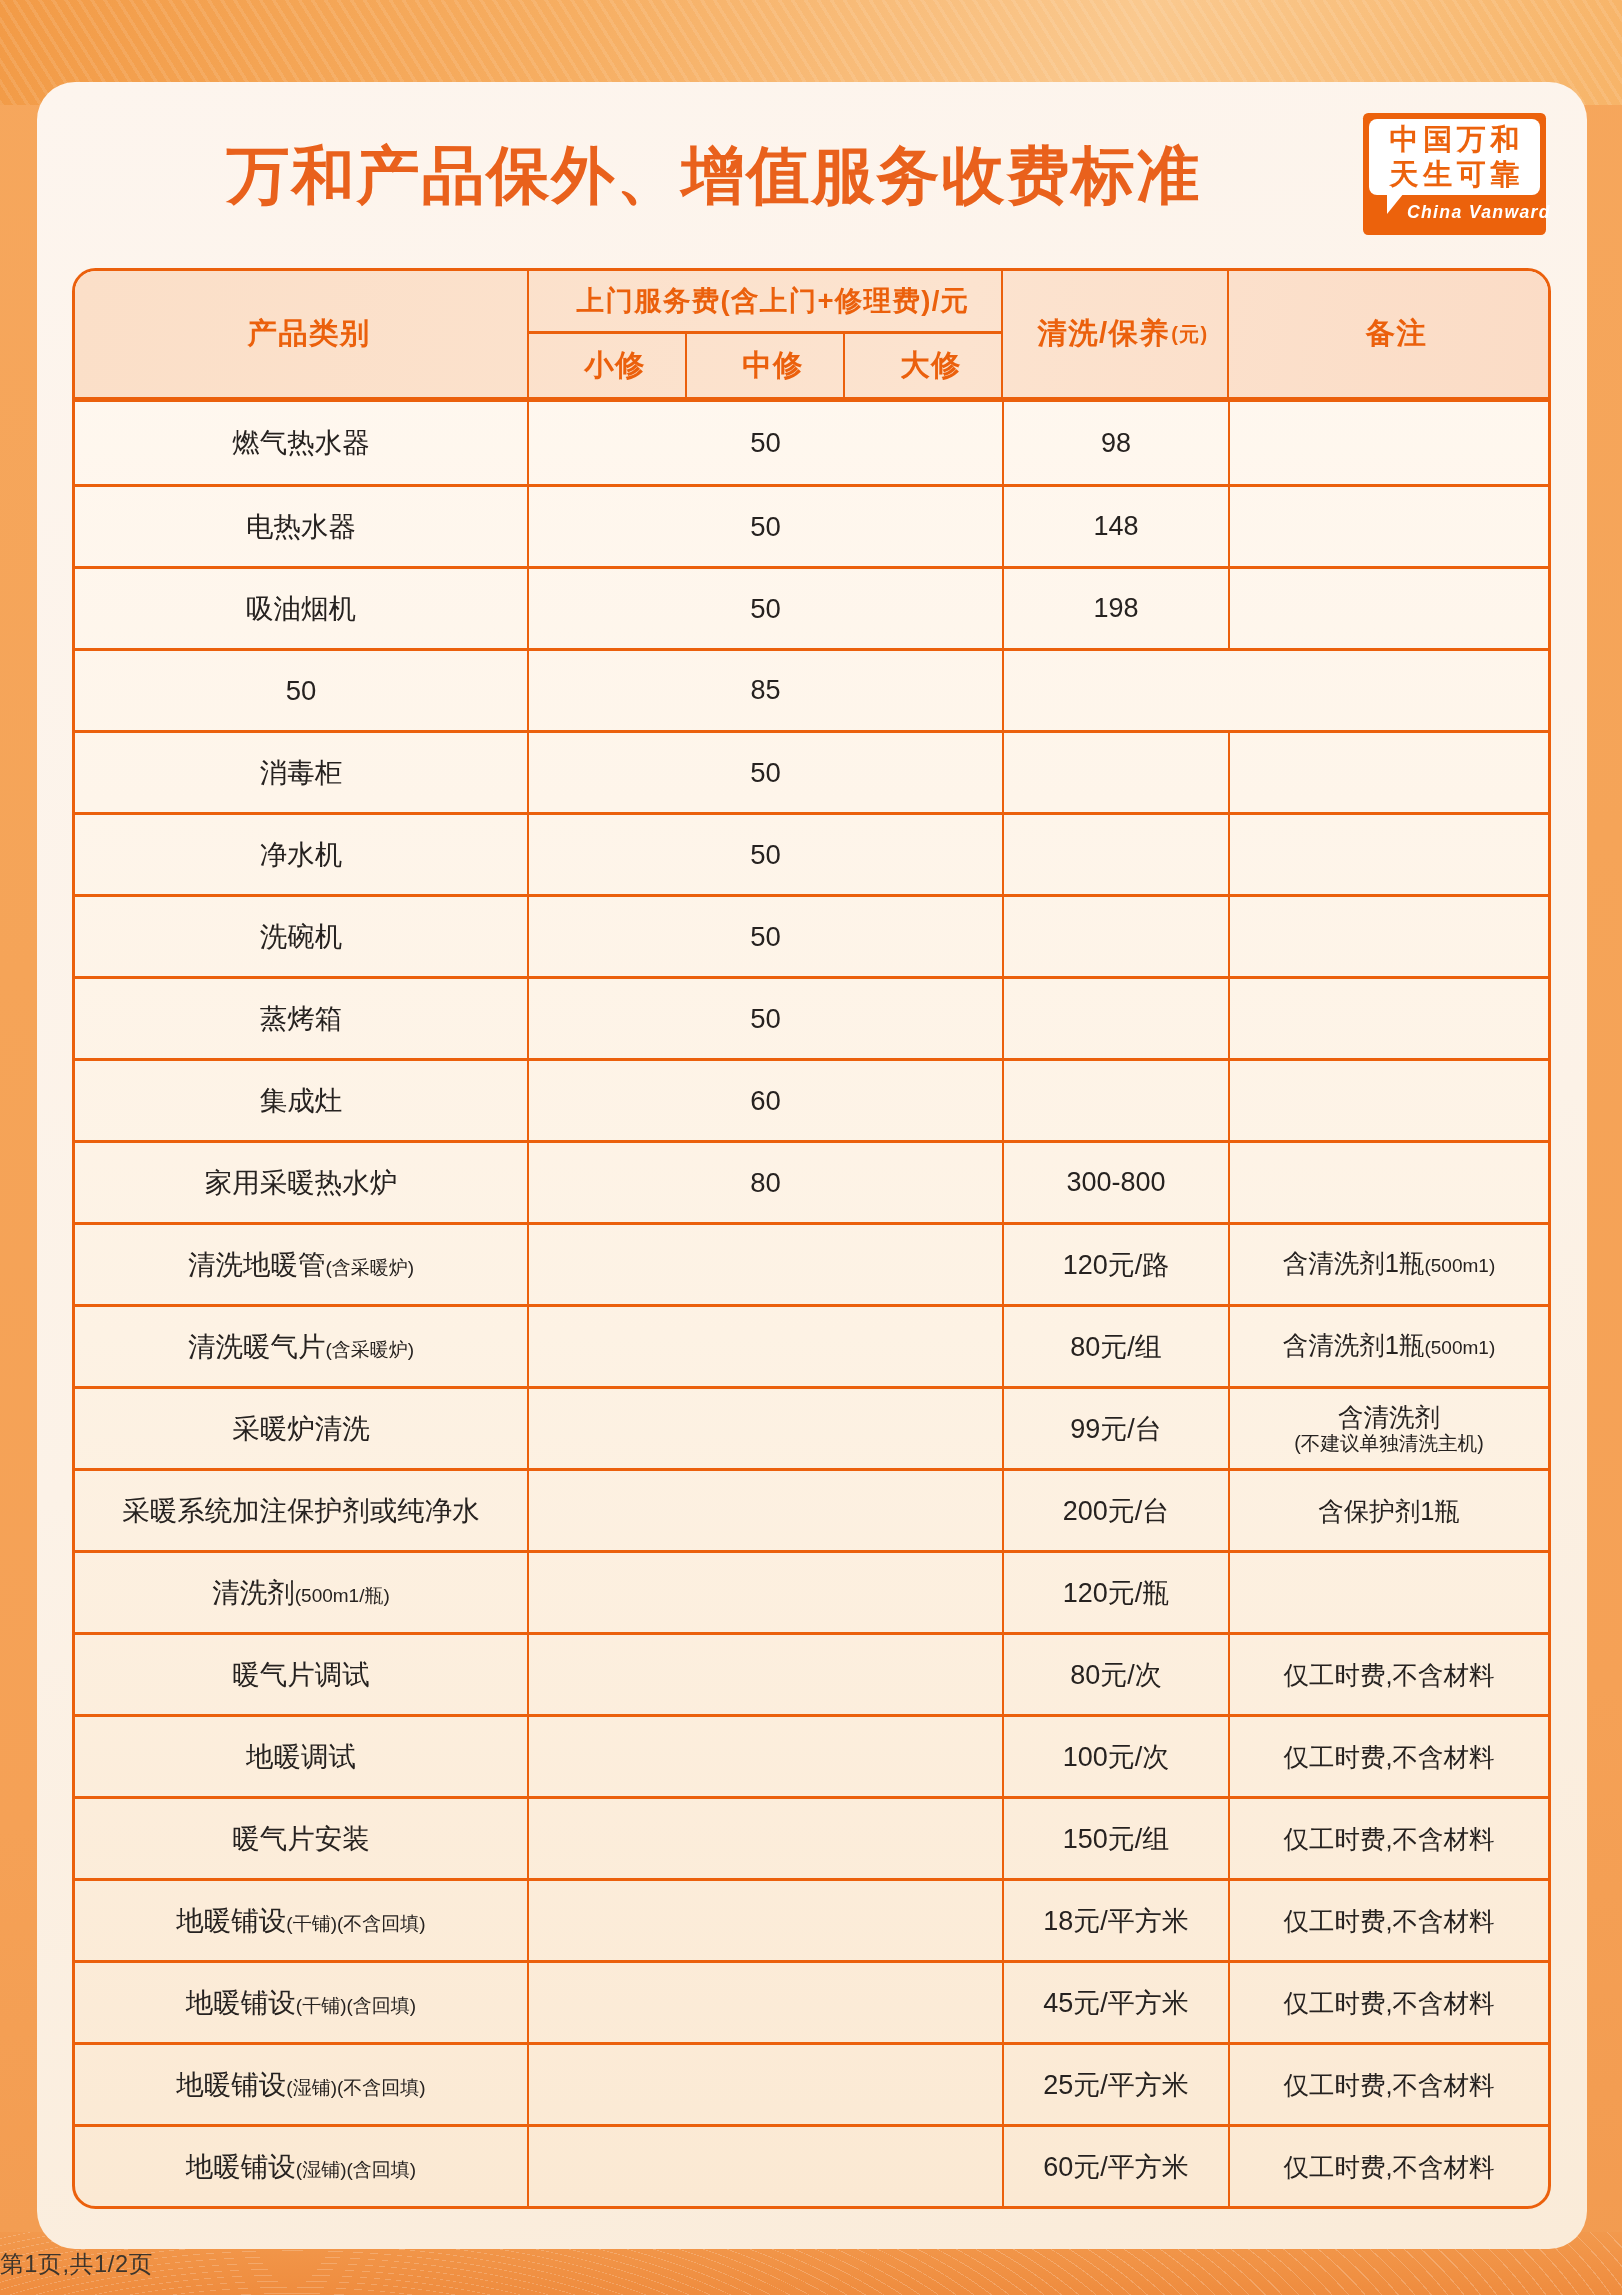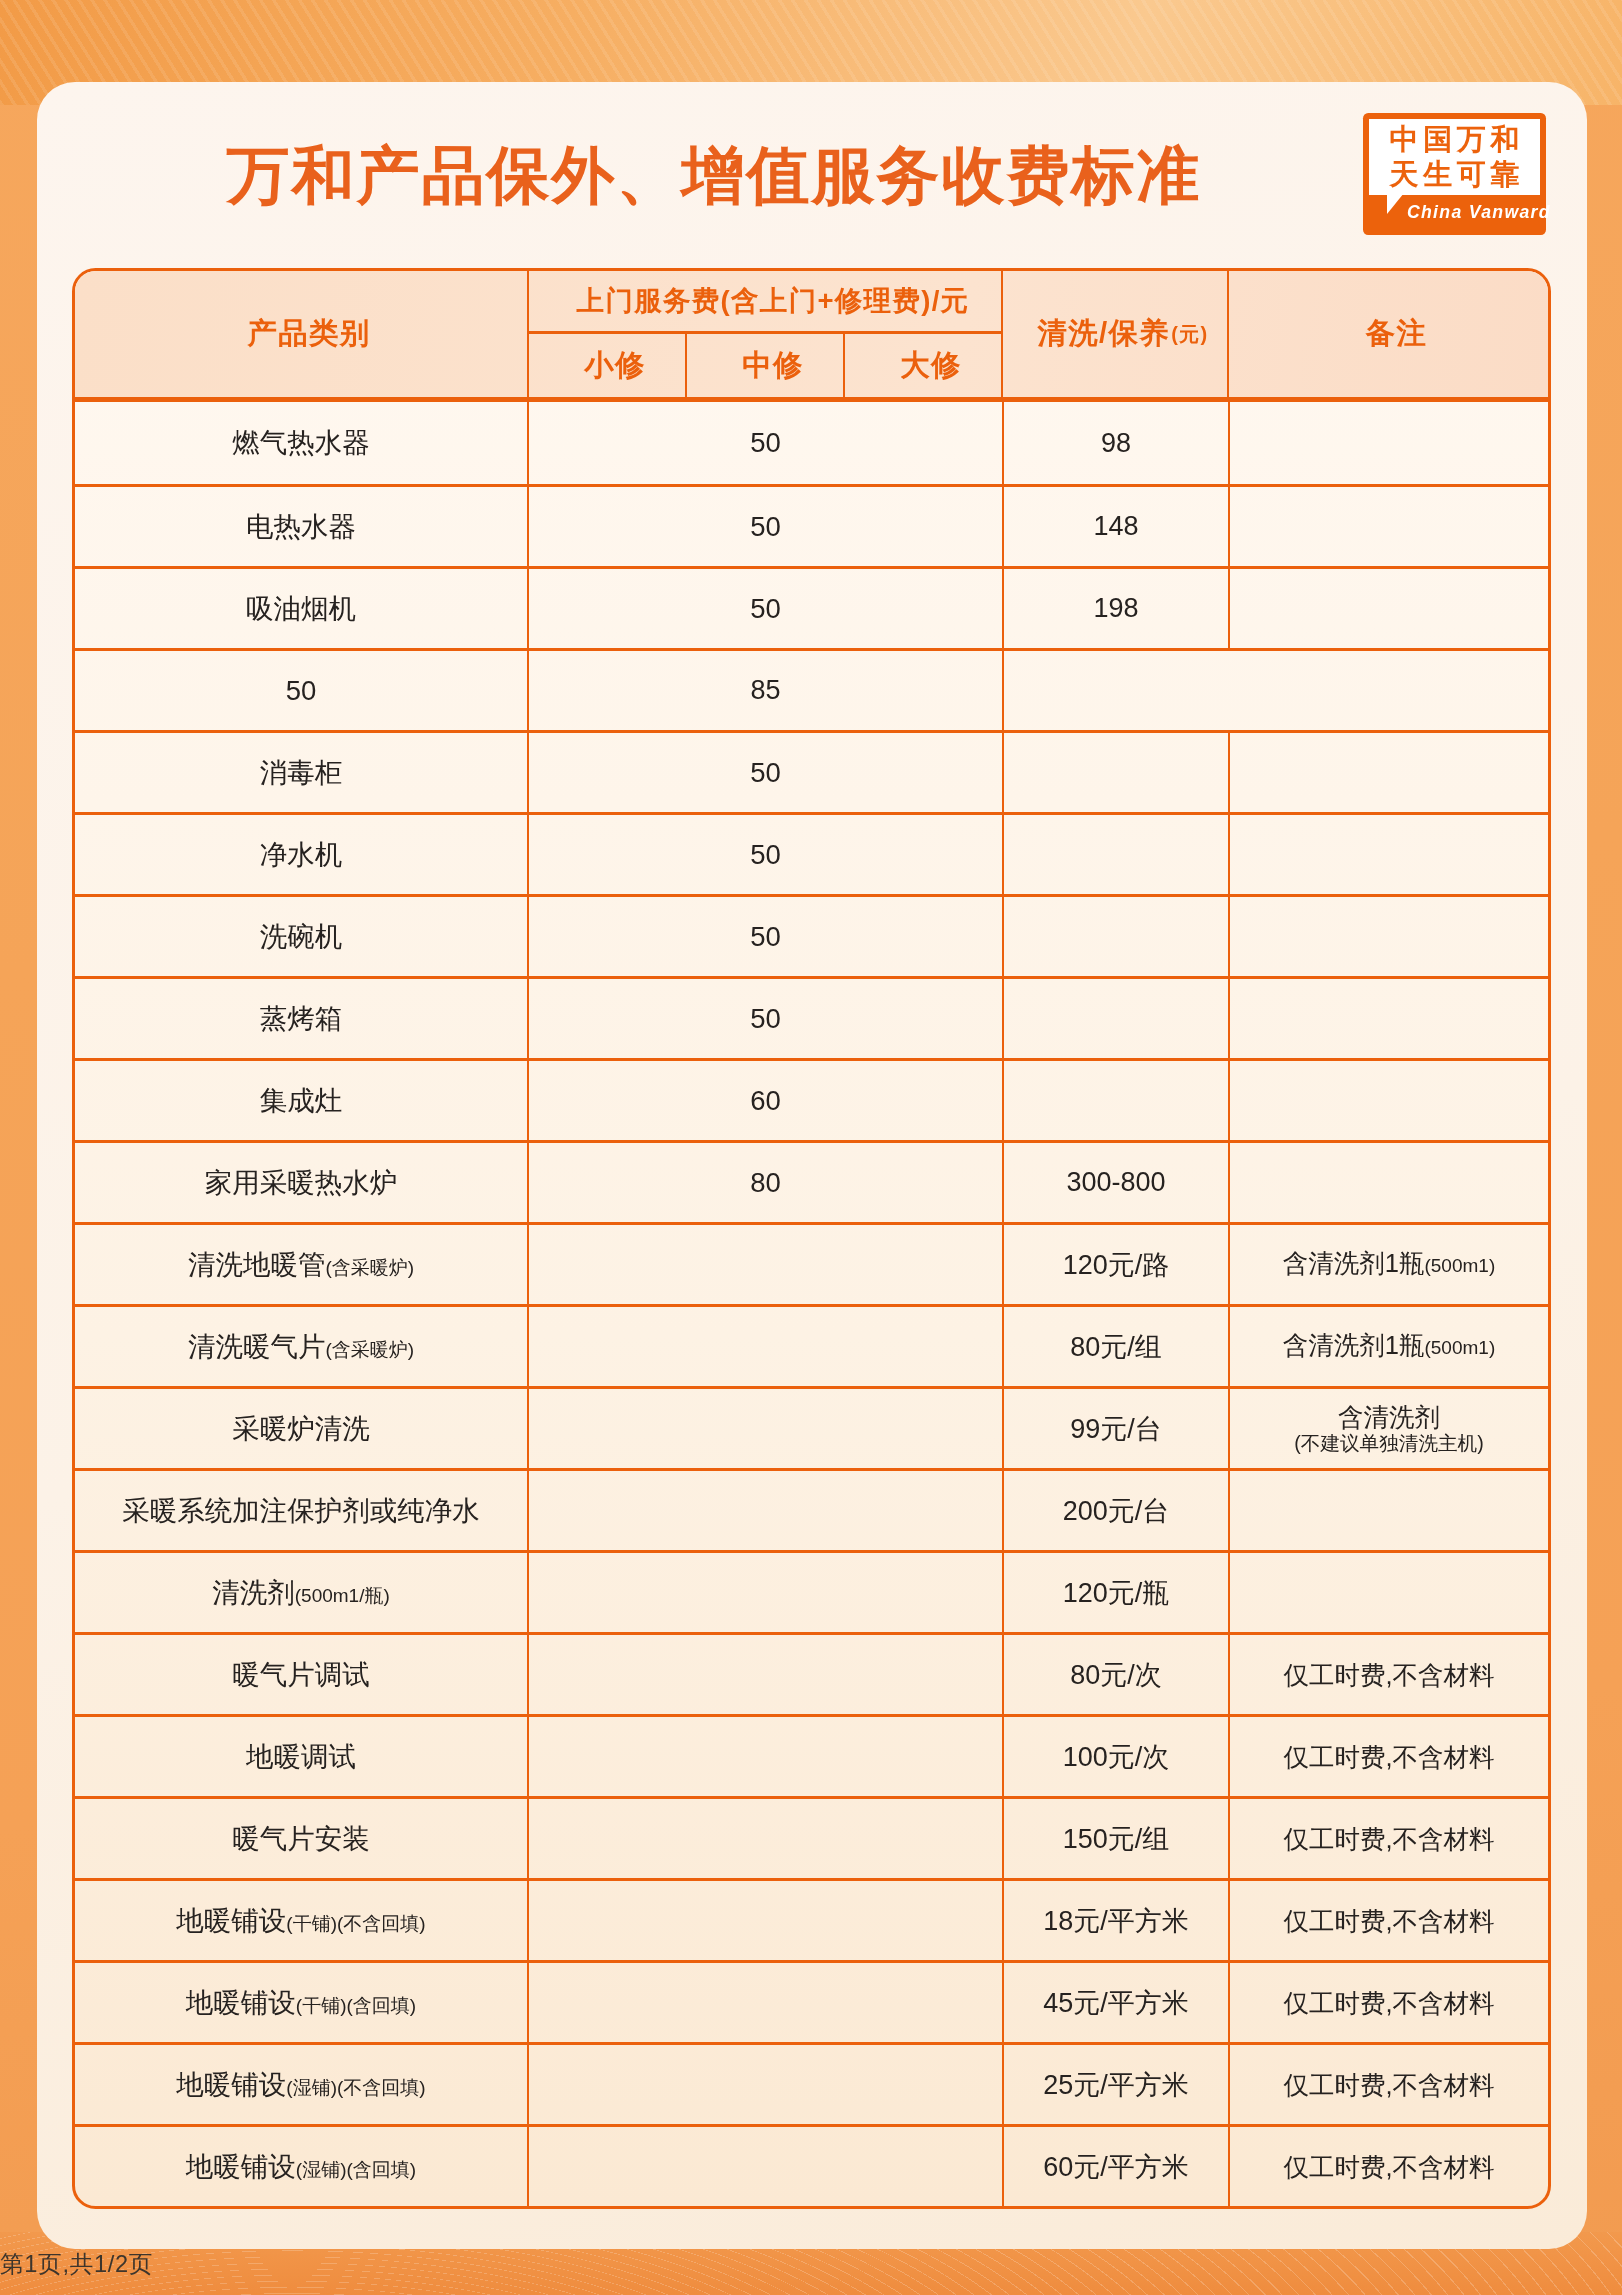--- a/index.html
+++ b/index.html
@@ -44,21 +44,21 @@
     line-height:186px; text-align:center; white-space:nowrap;
     font-size:63px; font-weight:bold; letter-spacing:2px; color:#E9611C;
   }
   
   .logo {
     position:absolute; right:41px; top:31px; width:183px; height:122px;
     background:#EC620C; border-radius:5.2px; padding:5.9px;
   }
   .logo-bubble {
     position:relative; width:100%; height:76px; background:#FFFFFF;
-    border-radius:0; display:flex; flex-direction:column;
+    border-radius:8px; display:flex; flex-direction:column;
     align-items:center; justify-content:center; z-index:1;text-align:right;
   }
   .logo-bubble .zh {
     font-size:29px; line-height:35px; font-weight:bold;
     color:#EC620C; letter-spacing:4.6px; text-indent:4.6px; white-space:nowrap;
   }
   .logo-tail {
     position:absolute; left:23.6px; top:80px; width:0; height:0; z-index:2;
     border-style:solid; border-width:21px 17px 0 0;
     border-color:#FFFFFF transparent transparent transparent;
@@ -378,20 +378,27 @@
 
   <div class="trow">
     <div class="cell c-product">
       <div class="cellline">
         <span class="p-main">采暖系统加注保护剂或纯净水</span>
               <span class="note p-note"></span>
       </div>
     </div>
     <div class="cell c-fee"></div>
     <div class="cell c-clean">200元/台</div>
+    <div class="cell c-remark">
+      <div class="cellline">
+        <span class="r-main">含保护剂1瓶</span>
+              <span class="note r-note"></span>
+      </div>
+
+    </div>
   </div>
 
   <div class="trow">
     <div class="cell c-product">
       <div class="cellline">
         <span class="p-main">清洗剂</span>
               <span class="note p-note">(500m1/瓶)</span>
       </div>
     </div>
     <div class="cell c-fee"></div>

